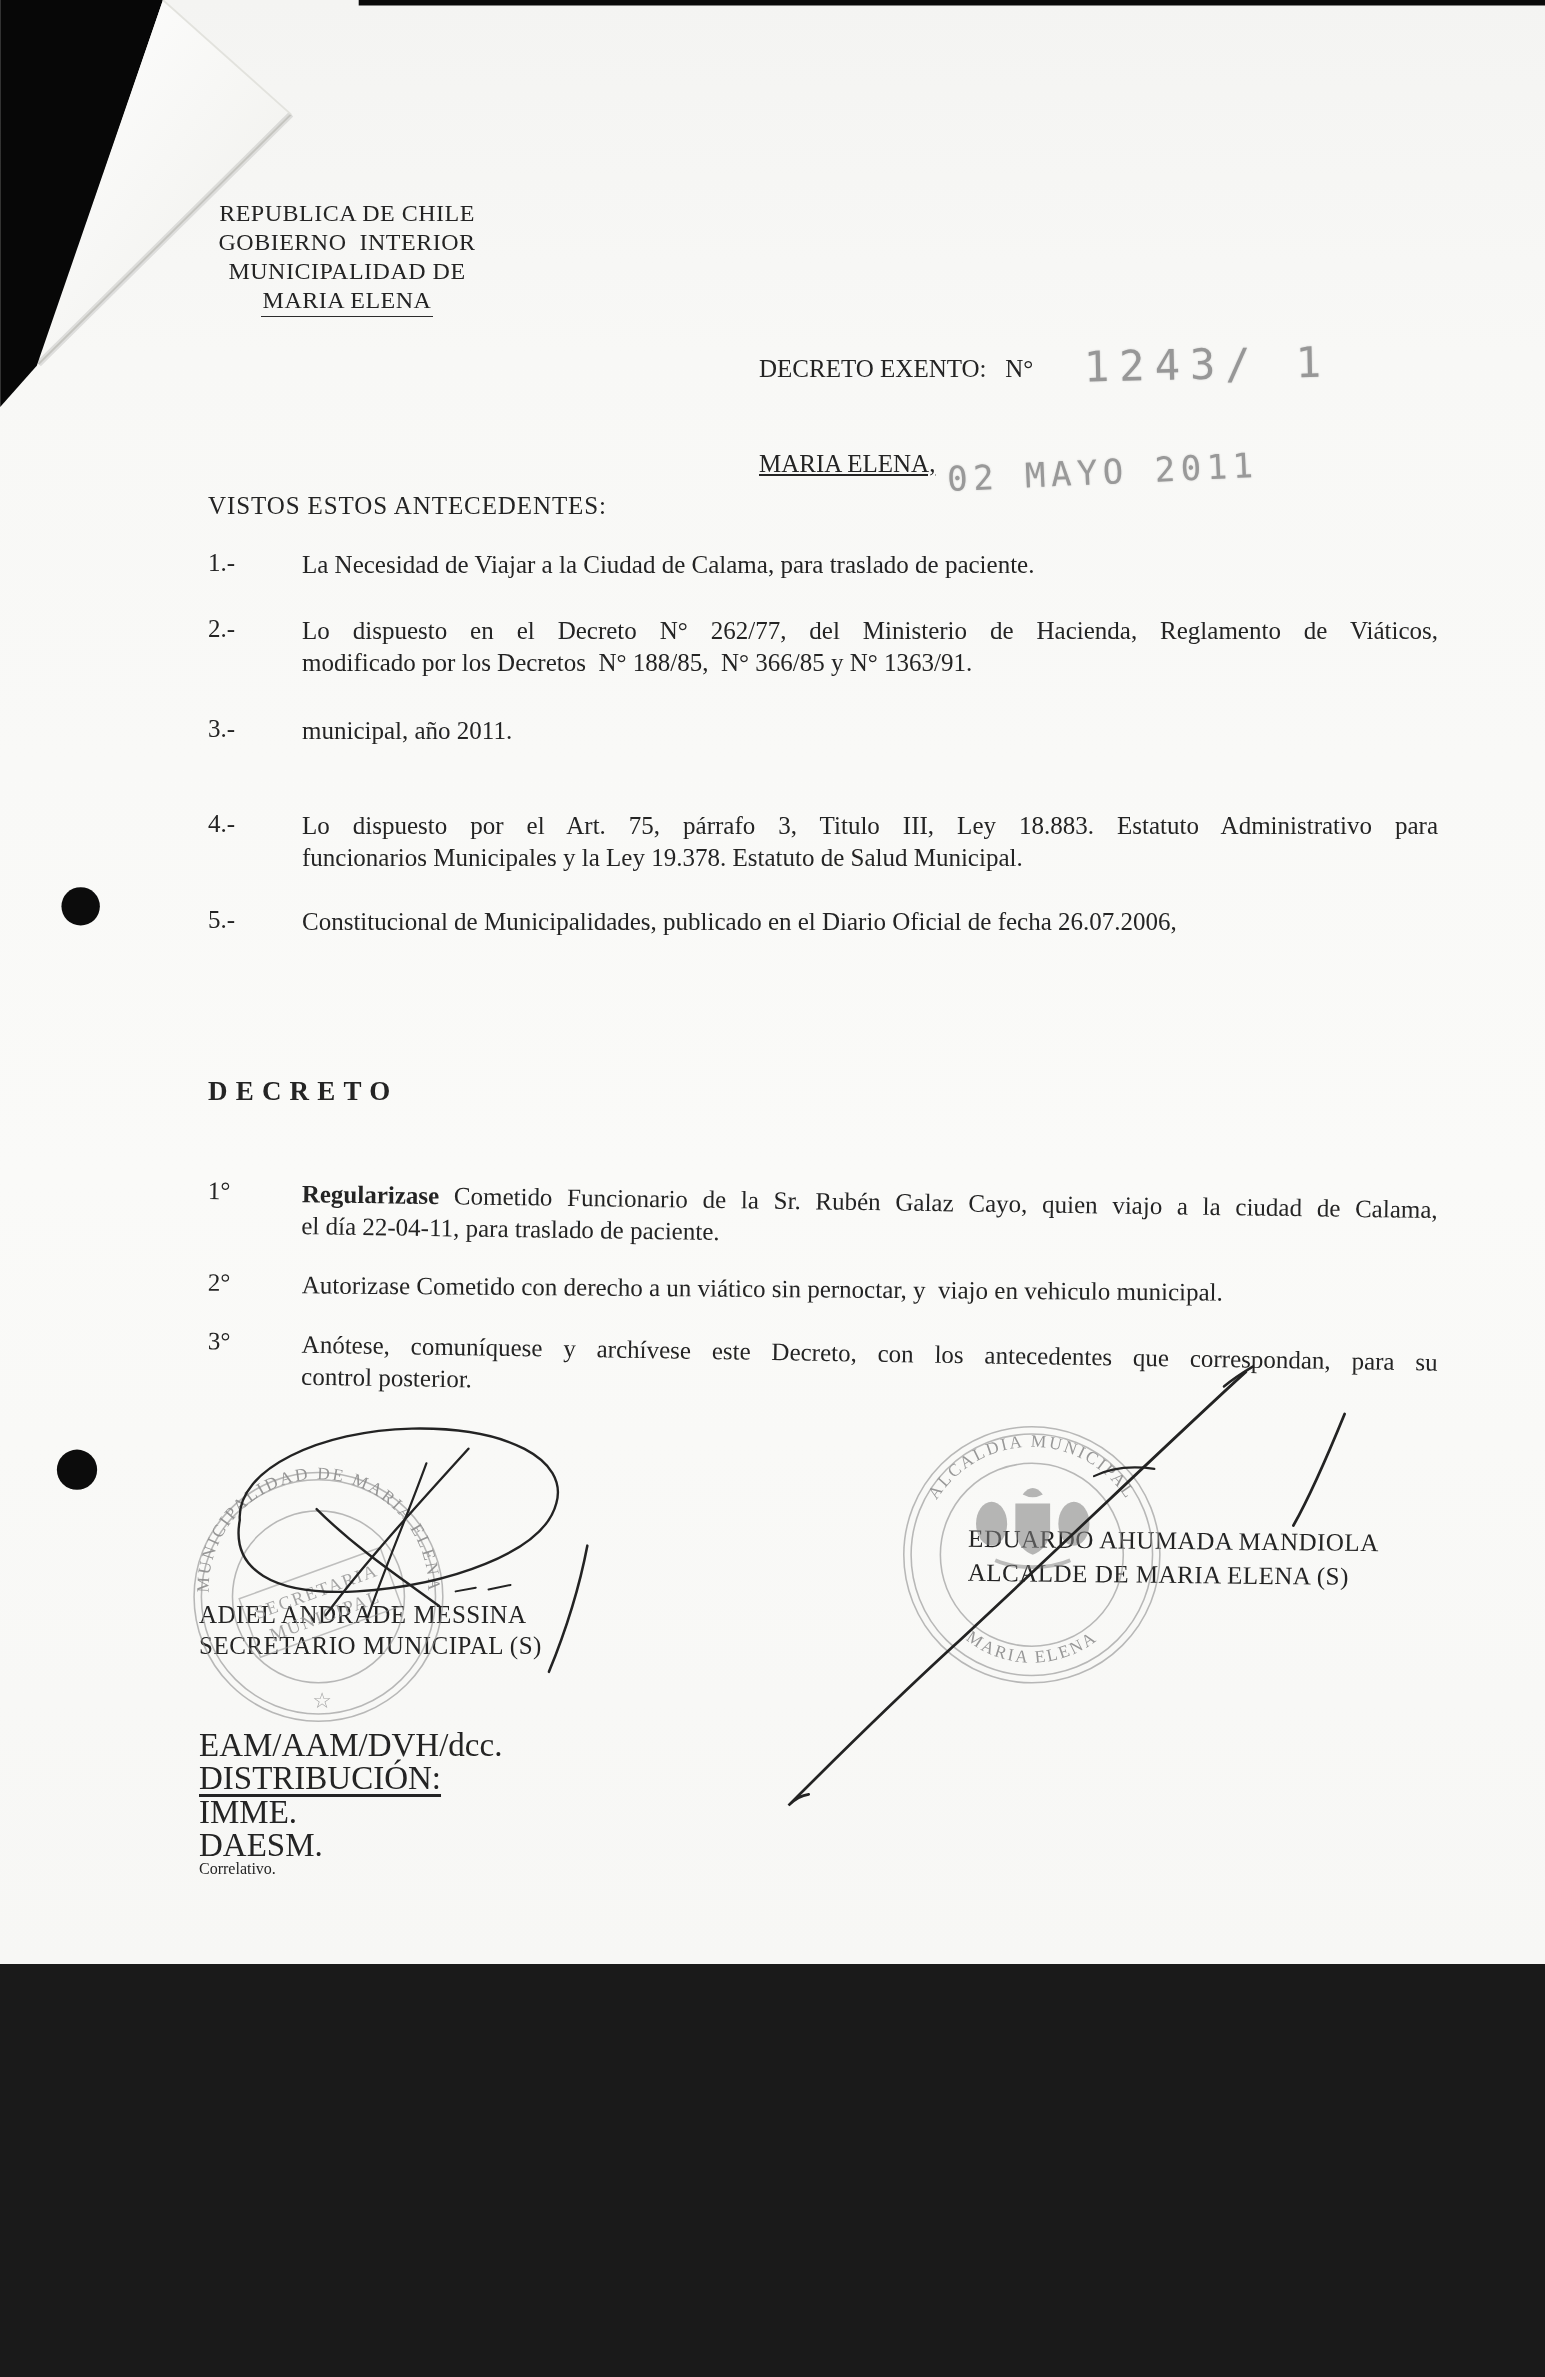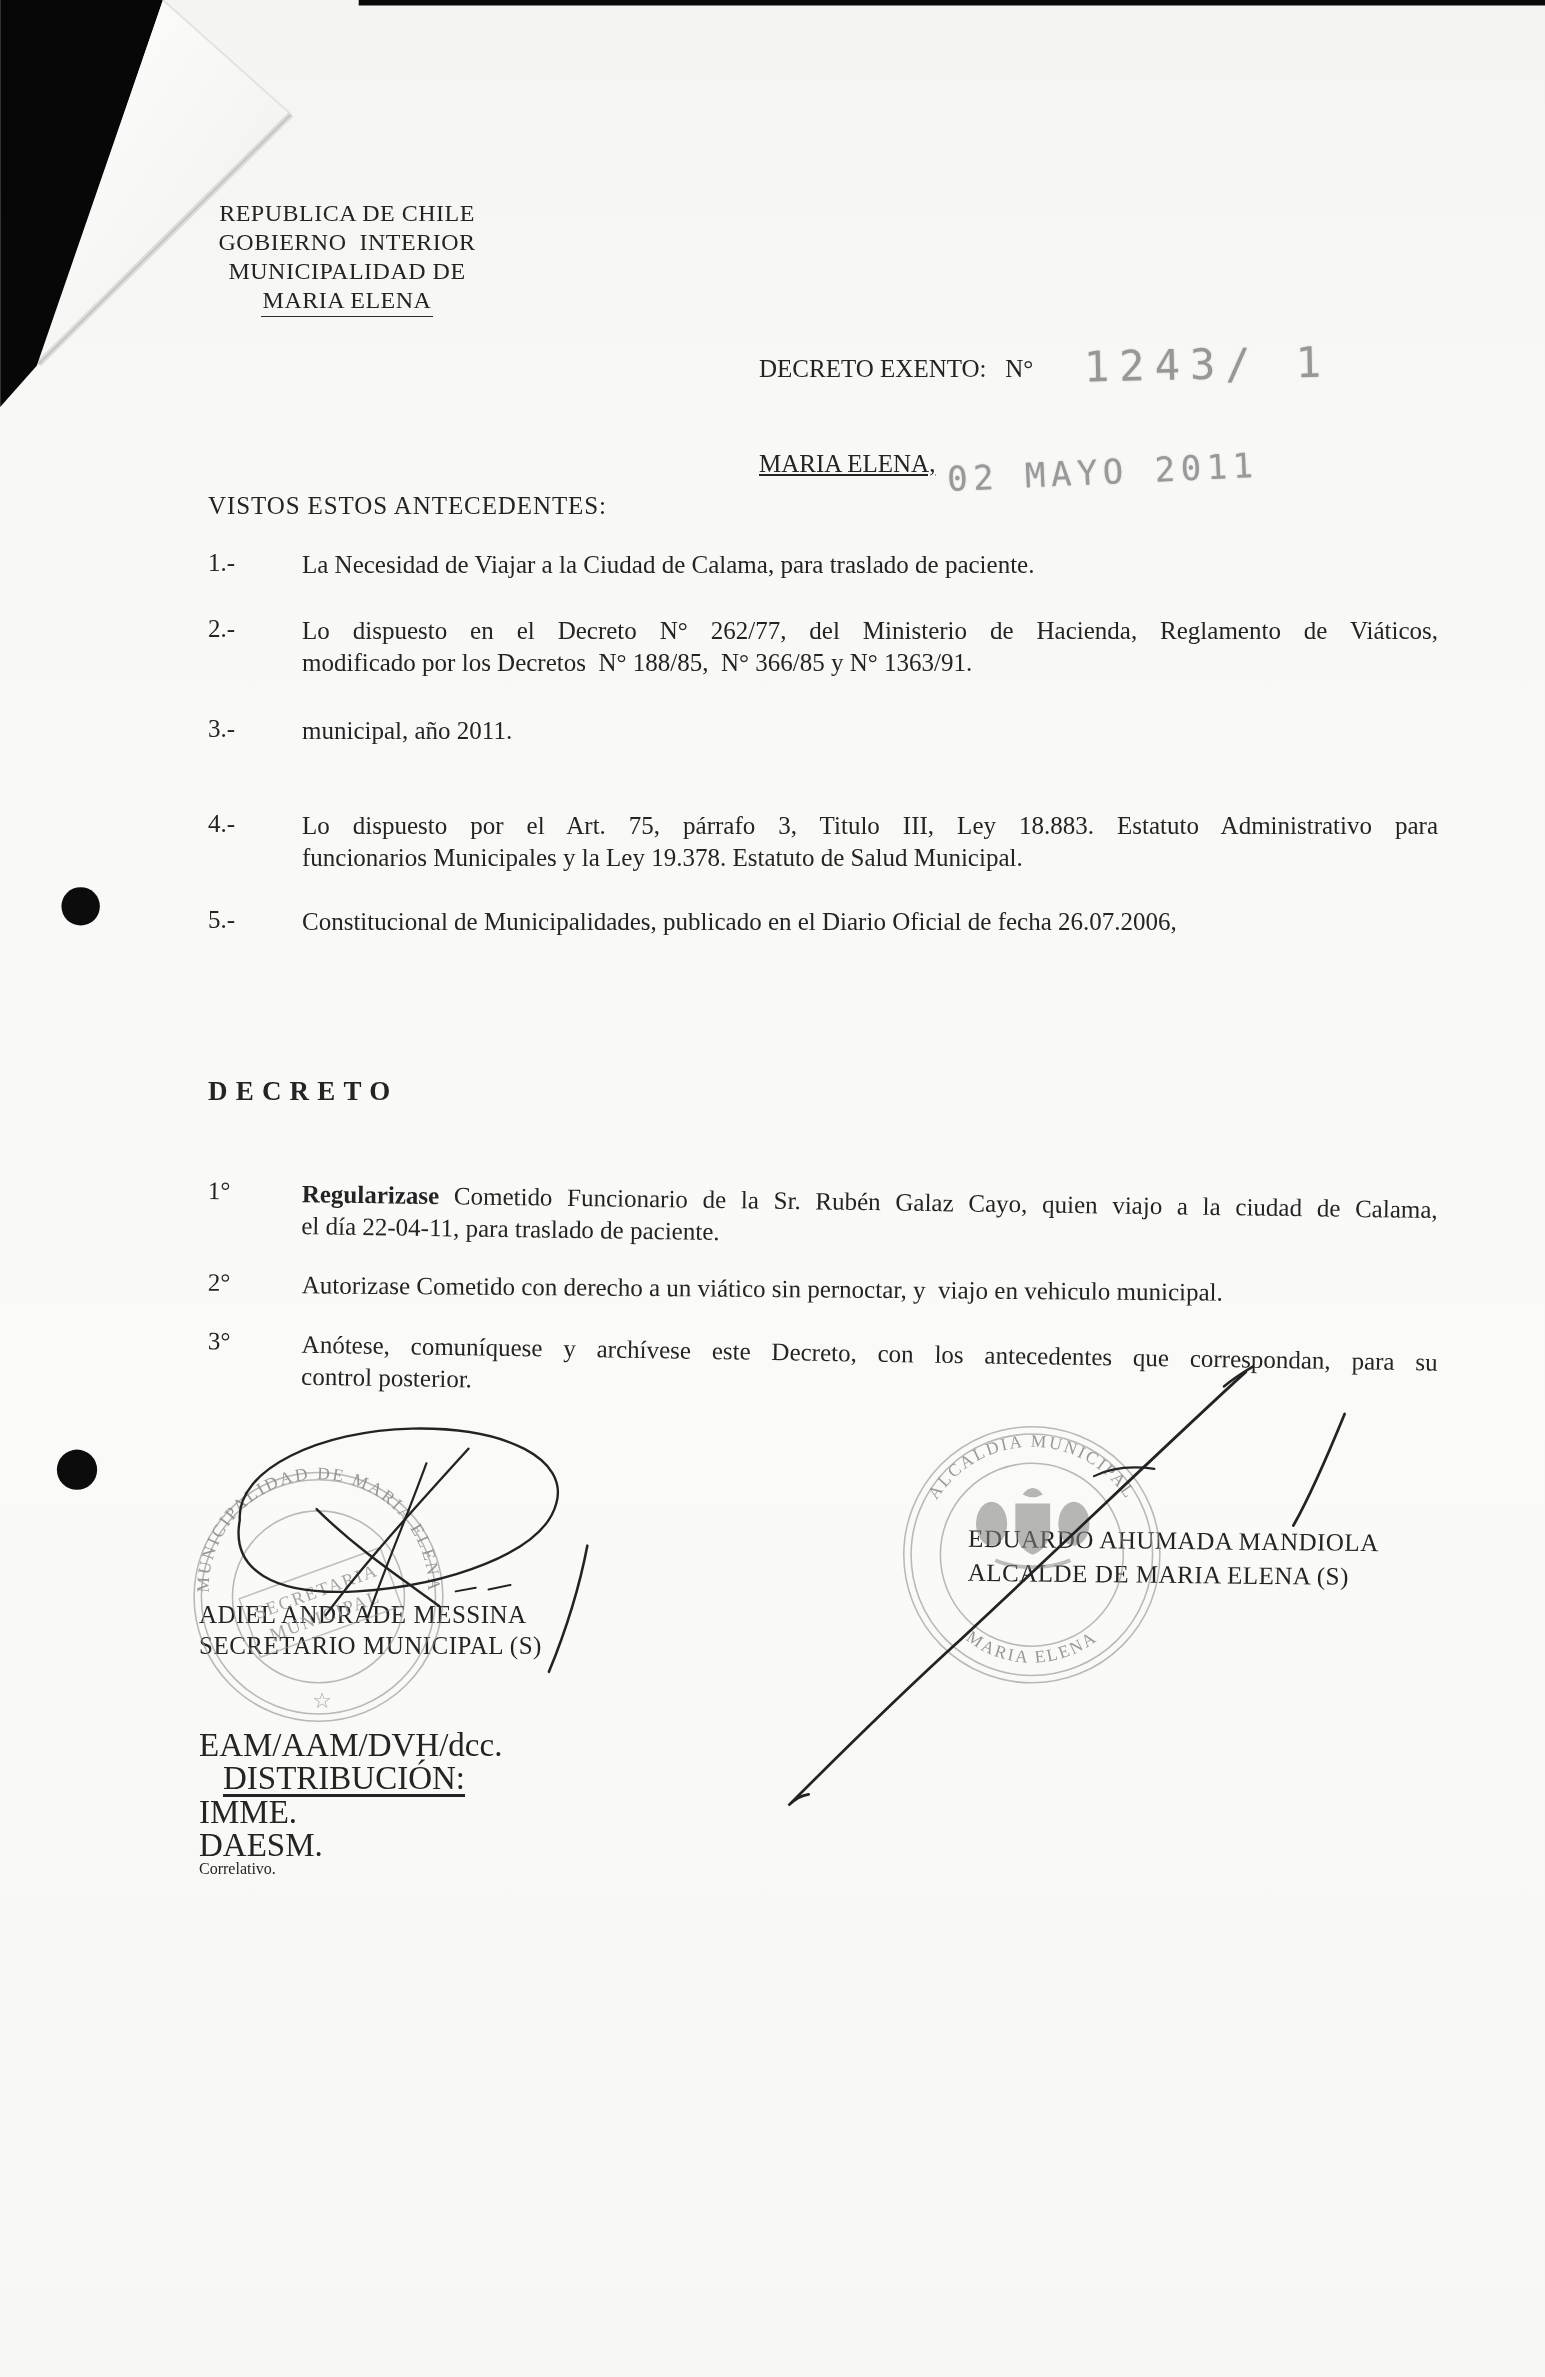--- a/index.html
+++ b/index.html
@@ -1,17 +1,17 @@
 <!DOCTYPE html>
 <html style="font-size:14.6px"><head>
 <meta charset="utf-8">
 <style>
   html,body{margin:0;padding:0;background:#1a1a1a;}
   .canvas{
-    position:relative;width:1546px;height:2377px;overflow:hidden;
+    position:relative;width:1546px;height:1964px;overflow:hidden;
     background:linear-gradient(180deg,#f4f4f2 0%,#f8f8f6 18%,#fafaf8 60%,#f7f7f5 100%);
     font-family:"Liberation Serif", serif;color:#242424;
   }
   .abs{position:absolute;}
   .ln{white-space:pre;}
   .jl{white-space:normal;text-align:justify;text-align-last:justify;}
   .bold{font-weight:bold;}
   
   .letterhead{left:196px;top:199px;width:302px;text-align:center;font-size:24px;line-height:29px;letter-spacing:0.5px;}
   .uline{display:inline-block;border-bottom:1.8px solid #2c2c2c;padding:0 1.8px 0.9px 1.8px;}
@@ -28,21 +28,21 @@
   .item .num{position:absolute;left:208px;width:87px;font-size:25px;}
   .item .body{position:absolute;left:302px;width:1136px;font-size:25px;line-height:32px;}
   .t1{transform:rotate(.8deg);transform-origin:left top;}
   .t2{transform:rotate(.45deg);transform-origin:left top;}
   .t3{transform:rotate(.9deg);transform-origin:left top;}
   
   .sig-left{left:199px;top:1599px;font-size:25px;line-height:31px;letter-spacing:0.5px;}
   .sig-right{left:968px;top:1524px;font-size:25px;line-height:34px;letter-spacing:0.5px;transform:rotate(.6deg);}
   
   .foot{left:199px;font-size:33px;}
-  .f-dist{text-decoration:underline;text-underline-offset:4.6px;margin-left:24px;}
+  .f-dist{text-decoration:underline;text-underline-offset:4.6px;}
   .f-small{font-size:16px;}
   
   .overlay{left:0;top:0;pointer-events:none;}
   .stampring{fill:none;stroke:#8f8f8f;stroke-width:1.7;opacity:.62;}
   .stamparc{font-family:"Liberation Serif",serif;font-size:19px;letter-spacing:2.5px;fill:#8d8d8d;opacity:.9;}
   .stampinner{font-family:"Liberation Serif",serif;font-size:20px;letter-spacing:2px;fill:#969696;opacity:.85;}
   .ink{fill:none;stroke:#232323;stroke-linecap:round;}
   .emblem{fill:#7e7e7e;opacity:.55;}
 </style>
 </head>

